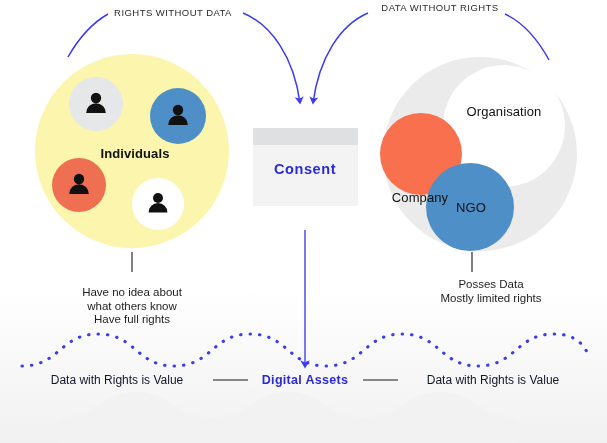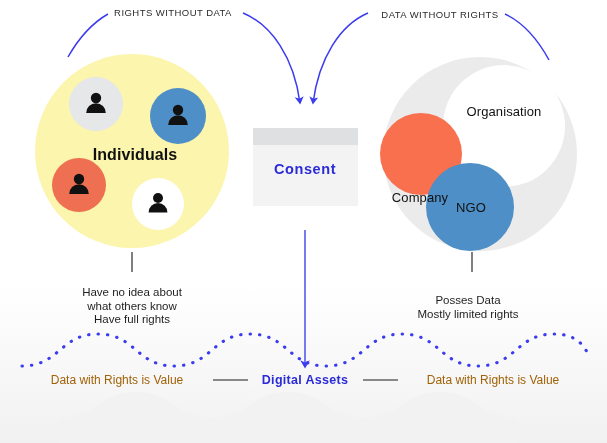--- a/index.html
+++ b/index.html
@@ -29,21 +29,21 @@
   }
   .center{ transform:translateX(-50%); text-align:center; }
 
   .banner-label{
     font-size:9.5px;
     letter-spacing:.45px;
     color:#2b2b2b;
     font-weight:400;
   }
   .cluster-label{
-    font-size:16px;
+    font-size:13px;
     font-weight:600;
     color:#111111;
     letter-spacing:.1px;
   }
   .bubble-label{
     font-size:13px;
     font-weight:400;
     color:#111111;
     letter-spacing:.1px;
   }
@@ -53,21 +53,21 @@
     color:#2b2bd8;
     letter-spacing:.6px;
   }
   .note{
     font-size:11.5px;
     color:#1f1f1f;
     font-weight:400;
   }
   .foot-note{
     font-size:12px;
-    color:#a16207;
+    color:#0f172a;
     font-weight:400;
   }
   .foot-accent{
     font-size:12.5px;
     color:#2b2bd8;
     font-weight:600;
     letter-spacing:.3px;
   }
 </style>
 </head>
@@ -155,37 +155,37 @@
              C 440 334 440 366 478 366
              C 516 366 516 334 554 334
              C 578 334 585 347 590 358" fill="none" stroke="#3b3bef" stroke-width="3.1" stroke-linecap="round" stroke-dasharray="0.4 9"></path>
 
     <line x1="213" y1="380" x2="248" y2="380" stroke="#1a1a1a" stroke-width="1.2"></line>
     <line x1="363" y1="380" x2="398" y2="380" stroke="#1a1a1a" stroke-width="1.2"></line>
   </svg>
 
   <div class="txt banner-label center" style="left:173px; top:7px;">RIGHTS WITHOUT DATA</div>
 
-  <div class="txt banner-label center" style="left:440px; top:9px;">DATA WITHOUT RIGHTS</div>
+  <div class="txt banner-label center" style="left:440px; top:2px;">DATA WITHOUT RIGHTS</div>
 
   <div class="txt cluster-label center" style="left:135px; top:146px;">Individuals</div>
 
   <div class="txt bubble-label center" style="left:504px; top:104px;">Organisation</div>
 
   <div class="txt bubble-label center" style="left:420px; top:146px;margin-top:44px;">Company</div>
 
   <div class="txt bubble-label center" style="left:471px; top:200px;">NGO</div>
 
   <div class="txt consent-label center" style="left:305px; top:161px;">Consent</div>
 
   <div class="txt note center" style="left:132px; top:278px;margin-top:8px;">Have no idea about
 what others know
 Have full rights</div>
 
-  <div class="txt note center" style="left:468px; top:278px;margin-top:16px;">Posses Data
+  <div class="txt note center" style="left:491px; top:278px;">Posses Data
 Mostly limited rights</div>
 
   <div class="txt foot-note center" style="left:117px; top:373px;">Data with Rights is Value</div>
 
   <div class="txt foot-accent center" style="left:305px; top:373px;">Digital Assets</div>
 
   <div class="txt foot-note center" style="left:493px; top:373px;">Data with Rights is Value</div>
 
 </div>
 

